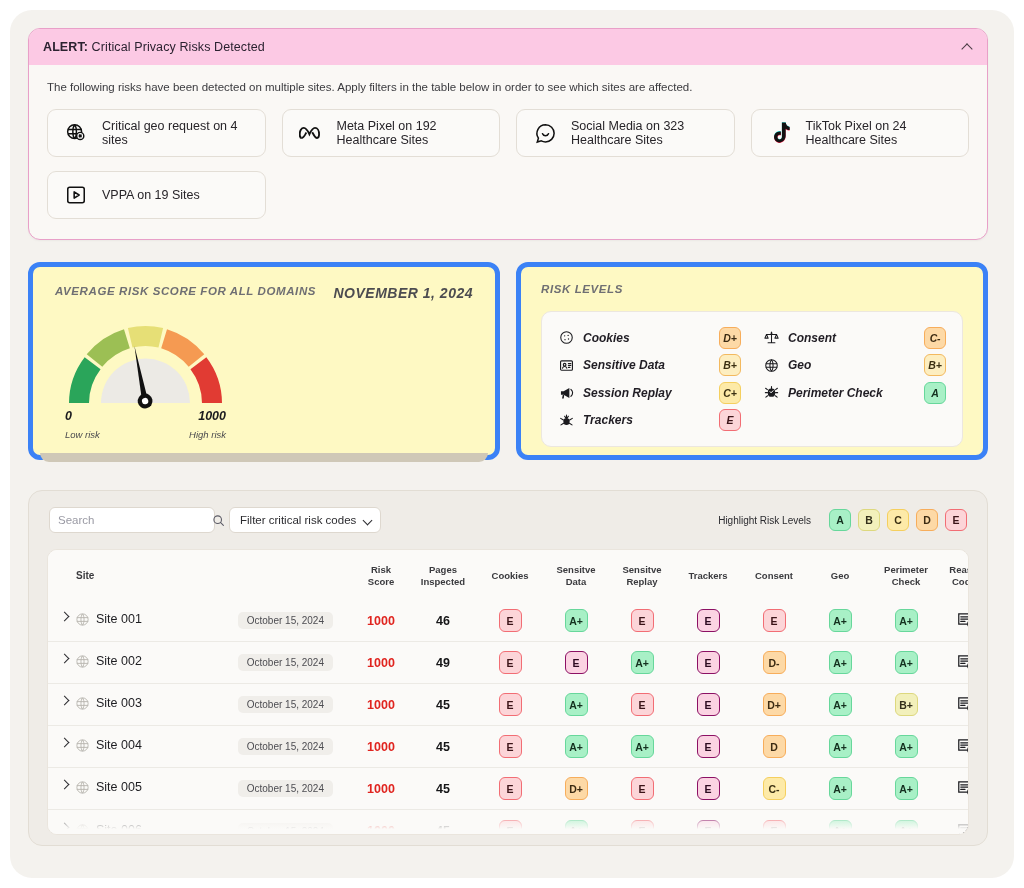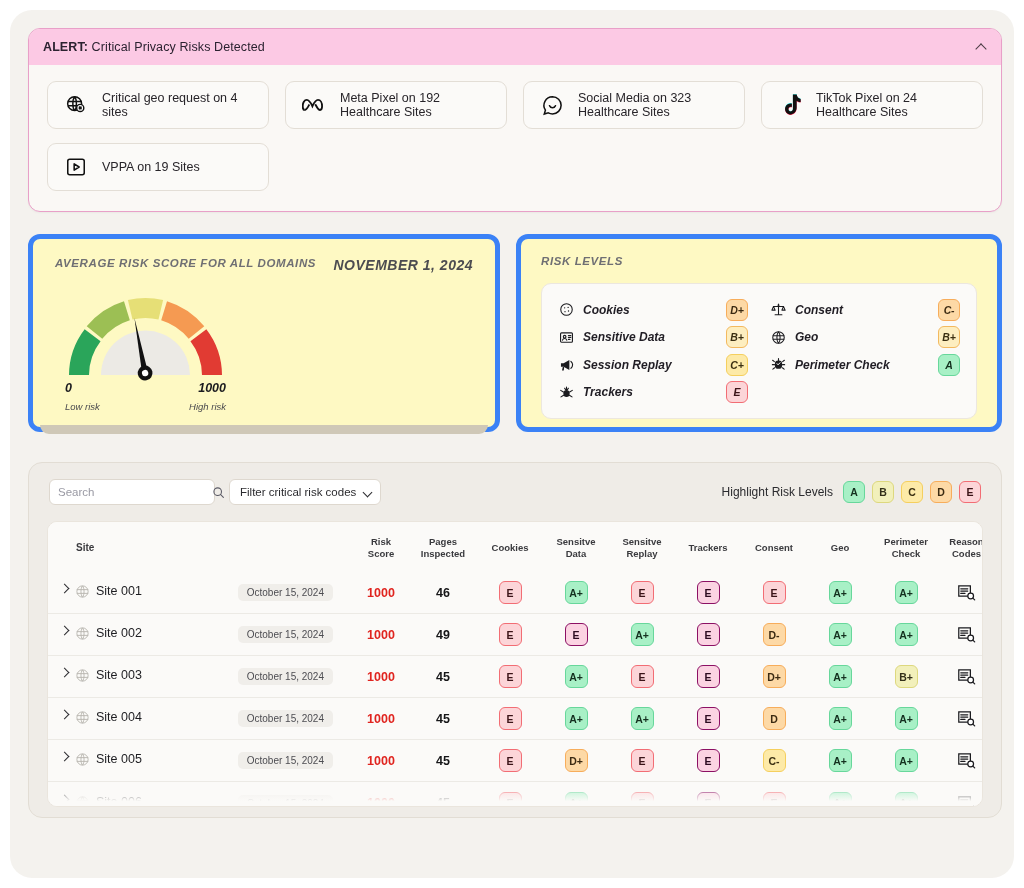--- a/index.html
+++ b/index.html
@@ -15,21 +15,21 @@
     width: 1024px; height: 888px;
     background: #ffffff;
     padding: 10px;
   }
   .page {
     position: relative;
     width: 1004px; height: 868px;
     background: #f4f2ee;
     border-radius: 22px;
     overflow: hidden;
-    padding: 18px 12px 0 18px;
+    padding: 18px 26px 0 18px;
   }
 
   
   .alert-panel {
     border: 1.5px solid #e8a0c8;
     border-radius: 12px;
     background: #faf8f5;
     overflow: hidden;
     box-shadow: 0 1px 2px rgba(0,0,0,0.04);
   }
@@ -160,21 +160,21 @@
   .filter-select {
     margin-left: 14px; width: 152px; height: 26px;
     background:#ffffff; border:1px solid #ded8cf; border-radius:6px;
     display:flex; align-items:center; justify-content:space-between;
     padding: 0 8px 0 10px; font-size:11.5px; color:#2b2b2f; cursor:pointer;
   }
   .chev-d { width:8px; height:8px; position:relative; }
   .chev-d:before{content:"";position:absolute;left:0;top:1px;width:6px;height:6px;
     border-right:1.5px solid #2b2b2f;border-bottom:1.5px solid #2b2b2f;transform:rotate(45deg);}
   .hl-wrap { margin-left:auto; display:flex; align-items:center; gap:7px;}
-  .hl-label { font-size:12px; color:#2b2b2f; margin-right:3px;}
+  .hl-label { font-size:10px; color:#2b2b2f; margin-right:11px;}
 
   .table-scroll {
     background:#fbfaf8; border:1px solid #eae5dd; border-radius: 10px;
     margin: 0 18px; height: 286px; overflow:hidden; position:relative;
   }
   table { width:100%; border-collapse: collapse; table-layout: fixed; }
   thead th {
     font-size: 9.5px; font-weight:700; color:#3a3a3e;
     padding: 14px 0 12px 0; text-align:center; line-height:1.25;
     background:#fbfaf8;
@@ -217,20 +217,21 @@
 <div class="page">
 
   <section class="alert-panel">
     <div class="alert-header">
       <div class="alert-header-text">
         <b>ALERT:</b><span> Critical Privacy Risks Detected</span>
       </div>
       <span class="chevron-up"></span>
     </div>
     <div class="alert-body">
+      <div class="alert-desc">The following risks have been detected on multiple sites. Apply filters in the table below in order to see which sites are affected.</div>
       <div class="alert-grid">
 
         <div class="alert-card">
           <span class="ic">
             <svg width="22" height="22" viewBox="0 0 24 24" fill="none" stroke="#111" stroke-width="1.6">
               <circle cx="10.5" cy="10.5" r="7.6"></circle>
               <path d="M3.3 8.2h14.4M3.3 12.8h10.5M10.5 2.9c-2.6 3-2.6 12.2 0 15.2M10.5 2.9c2.6 3 2.6 12.2 0 15.2"></path>
               <circle cx="16.6" cy="15.2" r="3.9" fill="#fff"></circle>
               <path d="M15.2 13.8l2.8 2.8M18 13.8l-2.8 2.8" stroke-width="1.7"></path>
             </svg>

